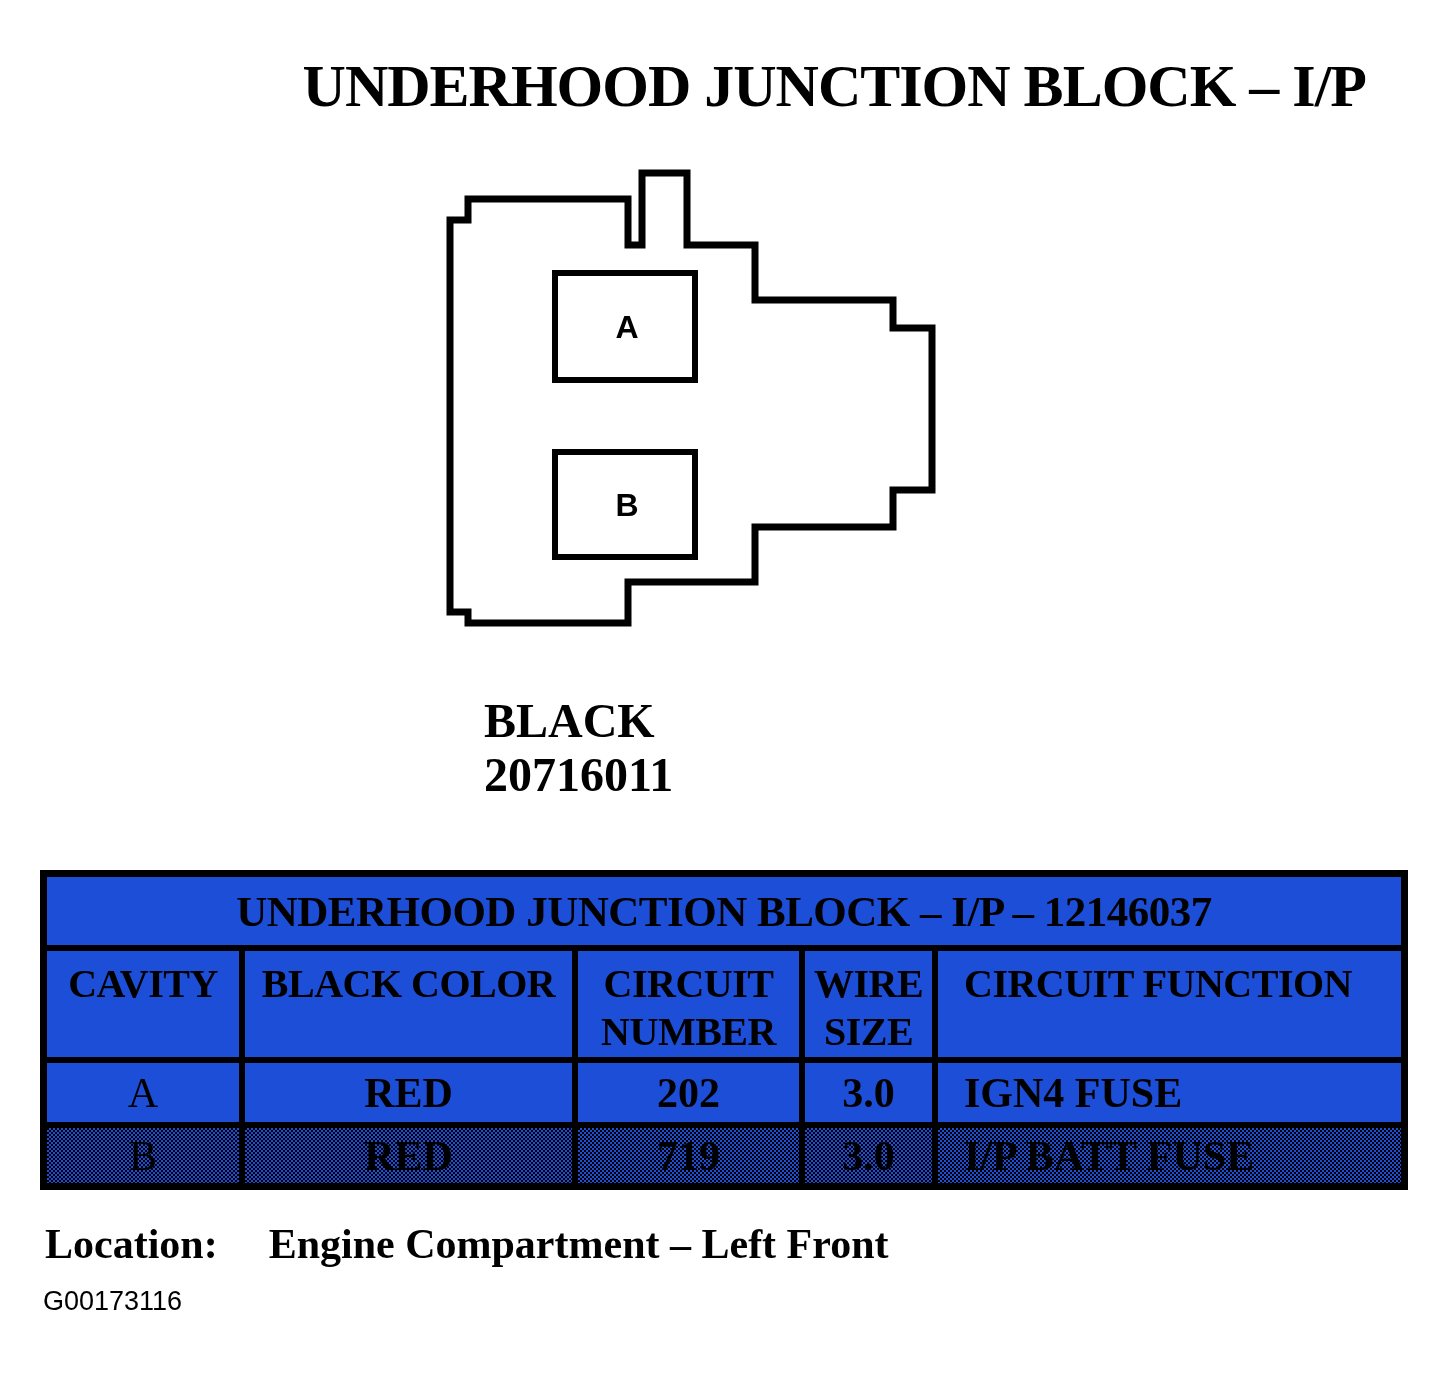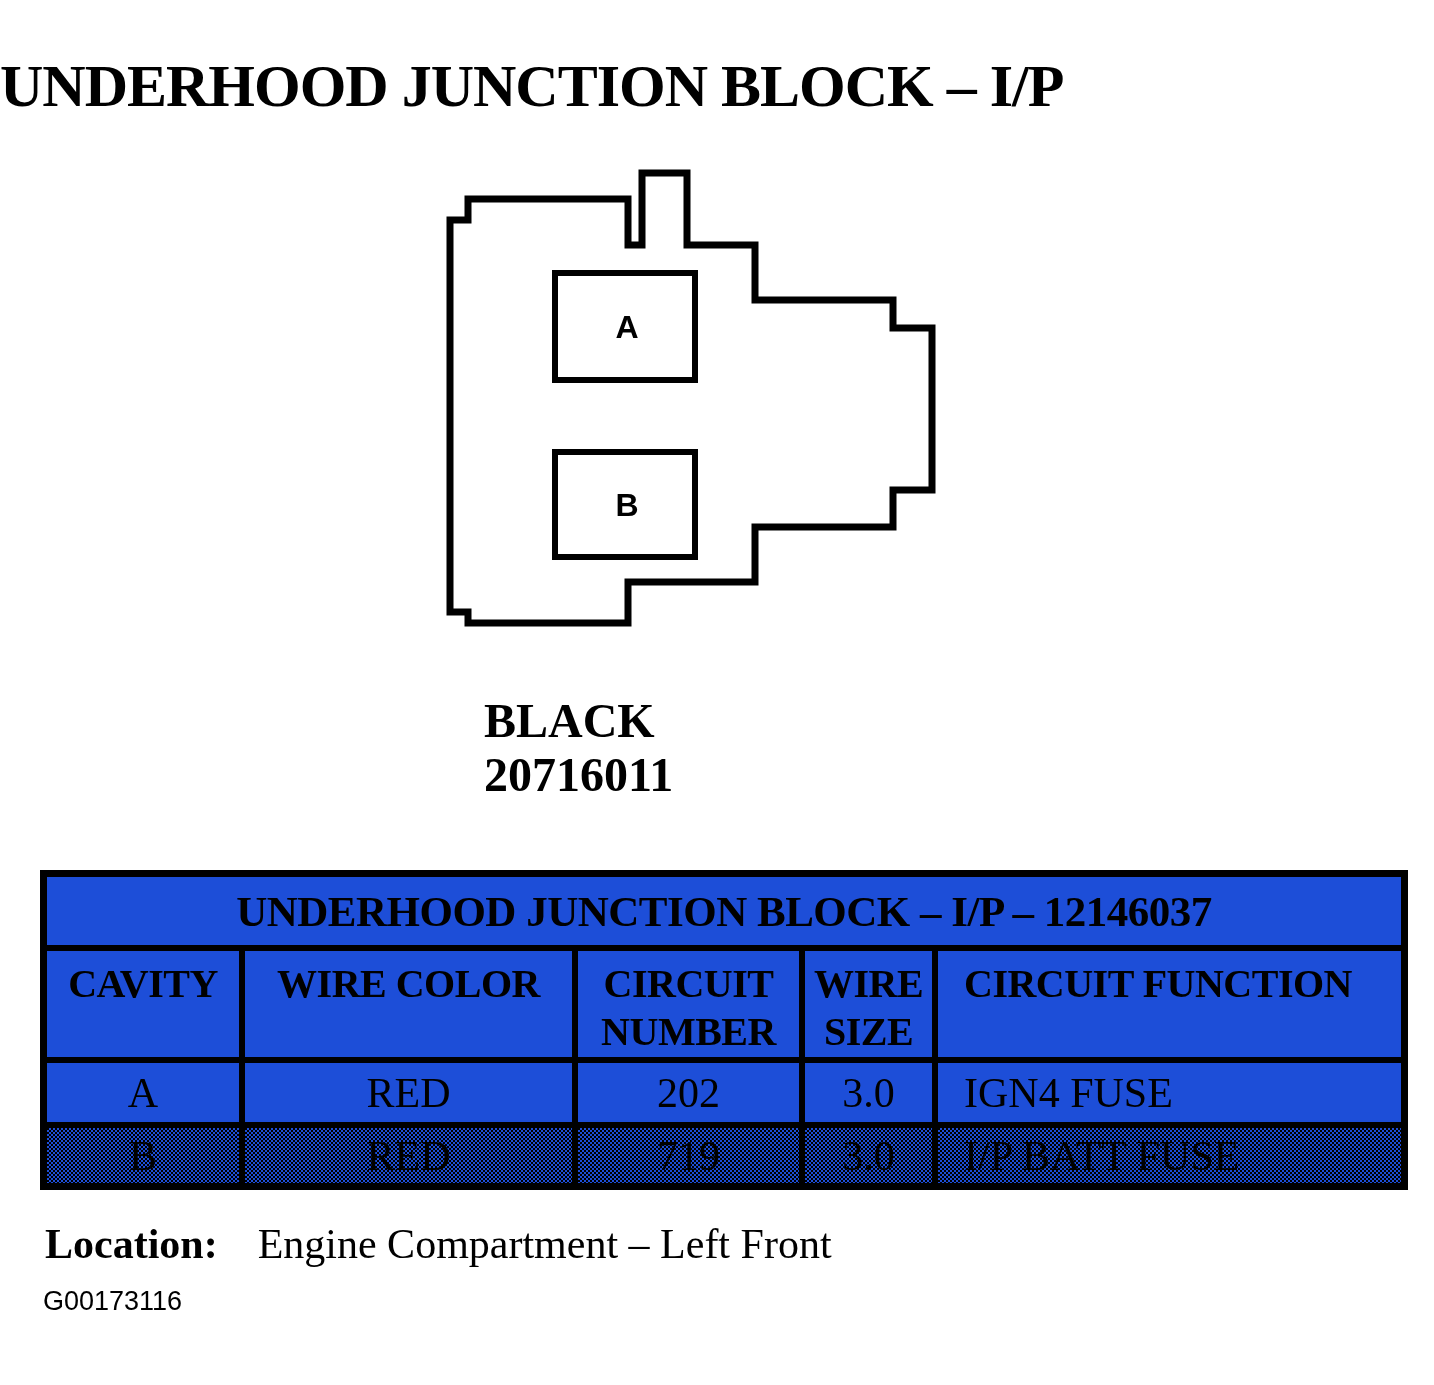--- a/index.html
+++ b/index.html
@@ -9,21 +9,21 @@
     position: relative;
     font-family: "Liberation Serif", serif;
     color: #000000;
     overflow: hidden;
   }
   .abs { position: absolute; }
 
   
   #main-title {
     left: 0; top: 52px; width: 1366px;
-    text-align: left;
+    text-align: right;
     font-size: 60px; font-weight: bold;
     letter-spacing: -1px;
     white-space: nowrap;
   }
 
   
   #connector-svg { left: 0; top: 0; width: 1434px; height: 1385px; }
   #connector-svg text {
     font-family: "Liberation Sans", sans-serif;
     font-weight: bold; font-size: 32px;
@@ -45,41 +45,41 @@
     grid-template-columns: 192px 333px 227px 133px 1fr;
     grid-template-rows: 68px 112px 65px 61px;
     background: #1d4ed8;
   }
   .cell {
     box-sizing: border-box;
     display: flex; align-items: center; justify-content: center;
     font-size: 42px;
     overflow: hidden;
   }
-  .bl { border-left: 6px solid #000; }
+  .bl { border-left: 6px solid #000; font-weight: bold; }
   .bt { border-top: 6px solid #000; }
   .title-cell { grid-column: 1 / -1; font-weight: bold; font-size: 43px; letter-spacing: -0.5px; }
   .hdr {
     font-weight: bold; font-size: 40px;
     align-items: flex-start; padding-top: 9px;
     text-align: center; white-space: pre-line; line-height: 1.2;
     letter-spacing: -0.5px;
   }
   .fn { justify-content: flex-start; padding-left: 26px; }
   .shaded {
     background-image:
       radial-gradient(circle at 1px 1px, #000 1.05px, transparent 1.3px),
       radial-gradient(circle at 3px 3px, #000 1.05px, transparent 1.3px);
     background-size: 4px 4px;
   }
 
   
   #location-line { left: 45px; top: 1220px; font-size: 42px; white-space: nowrap; }
   #location-line .lbl { font-weight: bold; }
-  #location-line .val { margin-left: 40px; }
+  #location-line .val { margin-left: 51px; font-weight: bold; }
 
   
   #figure-id {
     left: 43px; top: 1286px;
     font-family: "Liberation Sans", sans-serif;
     font-size: 27px;
   }
 </style>
 </head>
 <body>
@@ -97,21 +97,21 @@
 <div class="abs" id="caption">
   <div>BLACK</div>
   <div>20716011</div>
 </div>
 
 <div class="abs" id="conn-table">
 
   <div class="cell title-cell">UNDERHOOD JUNCTION BLOCK – I/P – 12146037</div>
 
   <div class="cell hdr bt">CAVITY</div>
-  <div class="cell hdr bt bl">WIRE COLOR</div>
+  <div class="cell hdr bt bl">BLACK COLOR</div>
   <div class="cell hdr bt bl">CIRCUIT
 NUMBER</div>
   <div class="cell hdr bt bl">WIRE
 SIZE</div>
   <div class="cell hdr bt bl fn">CIRCUIT FUNCTION</div>
 
   <div class="cell bt">A</div>
   <div class="cell bt bl">RED</div>
   <div class="cell bt bl">202</div>
   <div class="cell bt bl">3.0</div>

